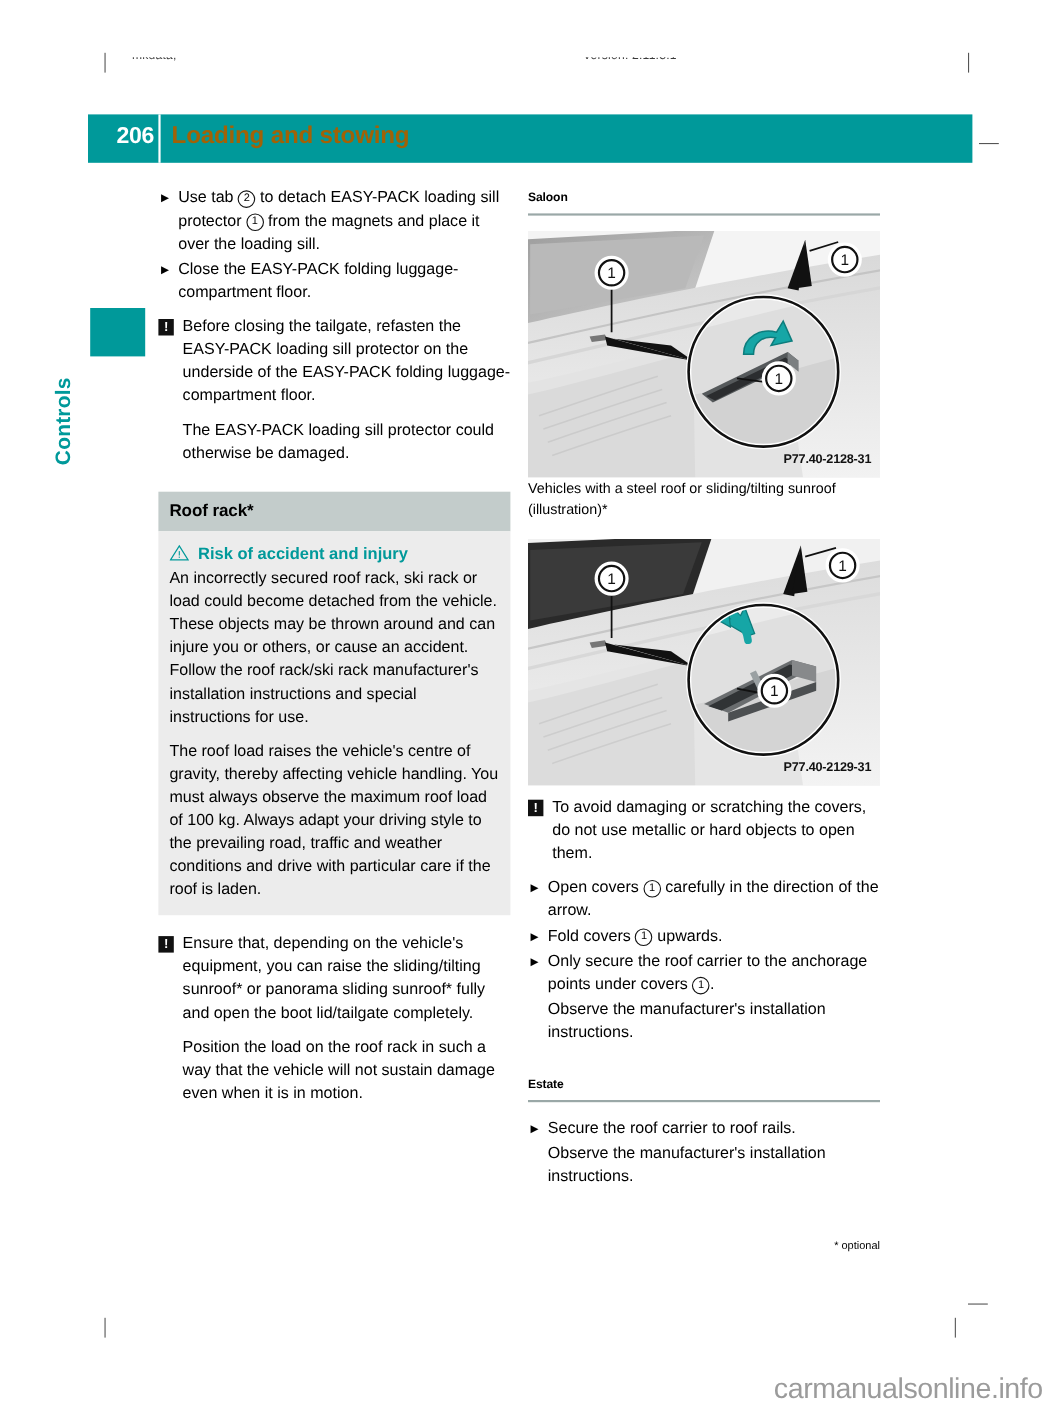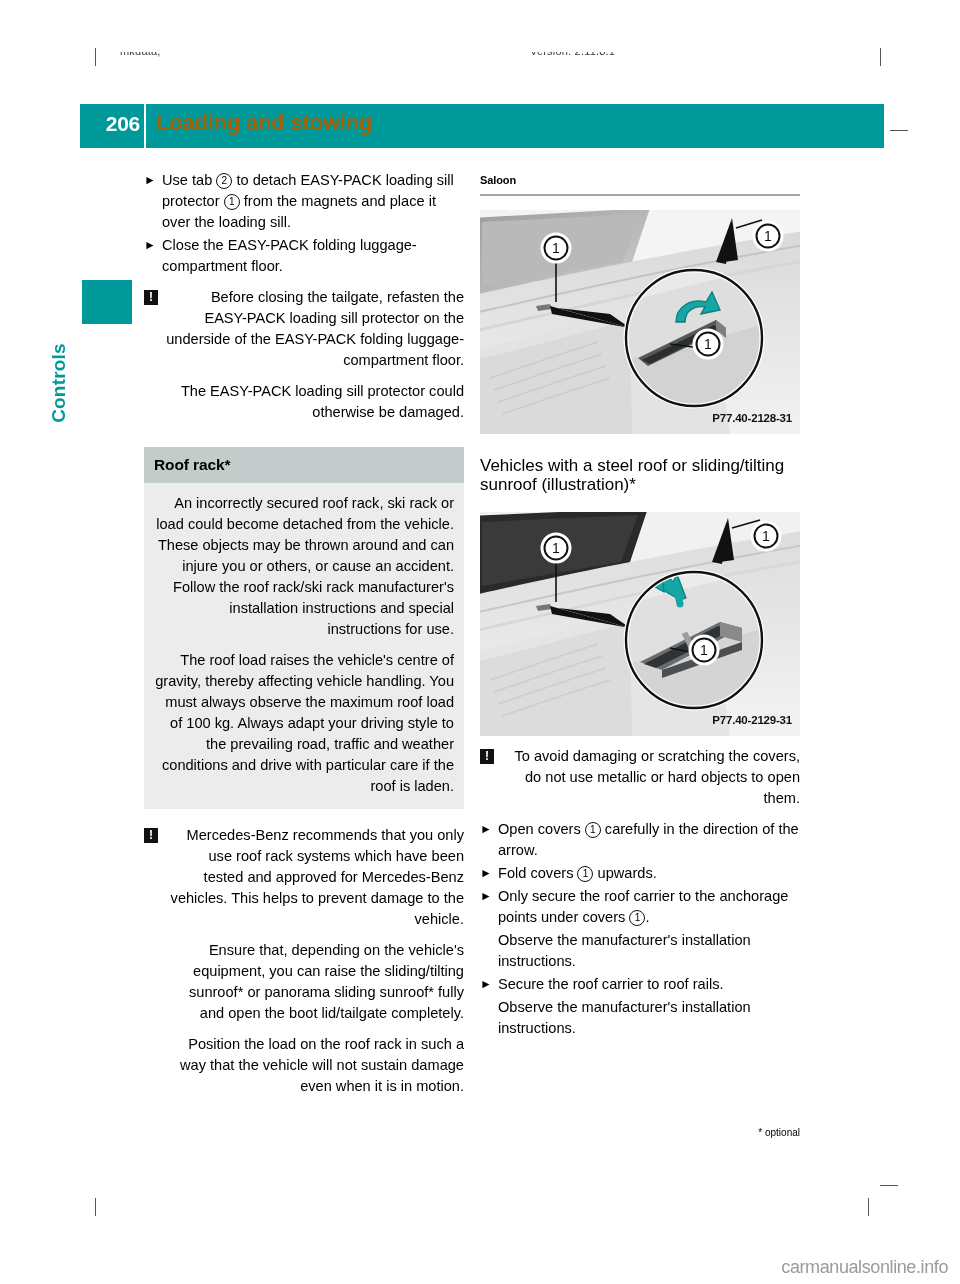--- a/index.html
+++ b/index.html
@@ -102,21 +102,21 @@
     position: absolute;
     top: 170px;
     width: 320px;
     font-size: 14.6px;
     line-height: 21px;
   }
   .col-left  { left: 144px; }
   .col-right { left: 480px; }
 
   
-  p { margin: 0; text-align: right; }
+  p { margin: 0; }
 
   .step {
     position: relative;
     padding-left: 18px;
     margin-bottom: 2px;
   }
   .step .arrow {
     position: absolute;
     left: 0;
     top: 0px;
@@ -214,40 +214,40 @@
     position: absolute;
     right: 8px;
     bottom: 5px;
     font-size: 11.5px;
     font-weight: 700;
     color: #111;
     letter-spacing: -0.2px;
     font-family: "Liberation Sans", sans-serif;
   }
   .figcap {
-    font-size: 17px;
+    font-size: 13px;
     line-height: 19px;
-    margin-top: 22px;
+    margin-top: 0;
     margin-bottom: 18px;
   }
 
   
   .optional {
     position: absolute;
     left: 640px;
     top: 1127px;
     width: 160px;
     text-align: right;
     font-size: 10px;
   }
   .watermark {
     position: absolute;
     right: 12px;
     bottom: 6px;
-    font-size: 18px;
+    font-size: 26px;
     color: #9b9b9b;
     letter-spacing: -0.4px;
     text-align: center;
   }
 </style>
 </head>
 <body>
 
 <div class="crop crop-v" style="left:95px;top:48px;"></div>
 <div class="crop crop-v" style="left:880px;top:48px;"></div>
@@ -285,28 +285,37 @@
 
   <div class="note">
     <span class="bang">!</span>
     <p>Before closing the tailgate, refasten the EASY-PACK loading sill protector on the underside of the EASY-PACK folding luggage-compartment floor.</p>
     <p>The EASY-PACK loading sill protector could otherwise be damaged.</p>
   </div>
 
   <div style="margin-top:24px;">
     <div class="boxhead">Roof rack*</div>
     <div class="boxbody">
+      <div class="warn-title">
+        <span class="tri">
+          <svg width="18" height="15" viewBox="0 0 18 15">
+            <path d="M9 1.2 L17 14 L1 14 Z" fill="none" stroke="#00999a" stroke-width="1.1"></path>
+            <rect x="8.5" y="6" width="1" height="4" fill="#00999a"></rect>
+            <rect x="8.5" y="11" width="1" height="1.1" fill="#00999a"></rect>
+          </svg>
+        </span>
+        <span>Risk of accident and injury</span>
+      </div>
       <p>An incorrectly secured roof rack, ski rack or load could become detached from the vehicle. These objects may be thrown around and can injure you or others, or cause an accident. Follow the roof rack/ski rack manufacturer's installation instructions and special instructions for use.</p>
       <p>The roof load raises the vehicle's centre of gravity, thereby affecting vehicle handling. You must always observe the maximum roof load of 100 kg. Always adapt your driving style to the prevailing road, traffic and weather conditions and drive with particular care if the roof is laden.</p>
     </div>
   </div>
 
   <div class="note" style="margin-top:16px;">
     <span class="bang">!</span>
-    <p>Mercedes-Benz recommends that you only use roof rack systems which have been tested and approved for Mercedes-Benz vehicles. This helps to prevent damage to the vehicle.</p>
     <p>Ensure that, depending on the vehicle's equipment, you can raise the sliding/tilting sunroof* or panorama sliding sunroof* fully and open the boot lid/tailgate completely.</p>
     <p>Position the load on the roof rack in such a way that the vehicle will not sustain damage even when it is in motion.</p>
   </div>
 
 </div>
 
 <div class="col col-right">
 
   <div class="subhead">Saloon</div>
 
@@ -477,20 +486,21 @@
     <span>Fold covers </span><span class="cnum">1</span><span> upwards.</span>
   </div>
 
   <div class="step">
     <span class="arrow">►</span>
     <span>Only secure the roof carrier to the anchorage points under covers </span><span class="cnum">1</span><span>.</span>
   </div>
 
   <div class="sub">Observe the manufacturer's installation instructions.</div>
 
+  <div class="subhead" style="margin-top:26px;">Estate</div>
 
   <div class="step">
     <span class="arrow">►</span>
     <span>Secure the roof carrier to roof rails.</span>
   </div>
 
   <div class="sub">Observe the manufacturer's installation instructions.</div>
 
 </div>
 

